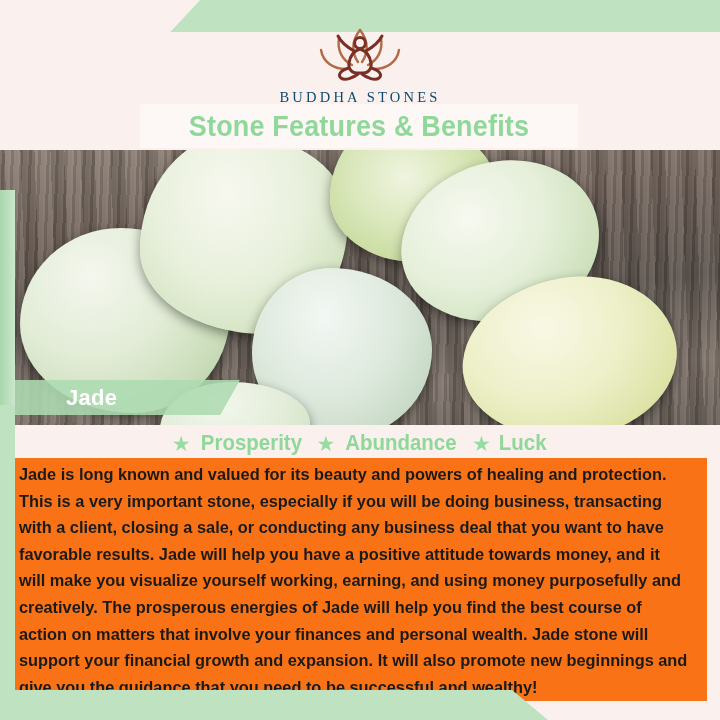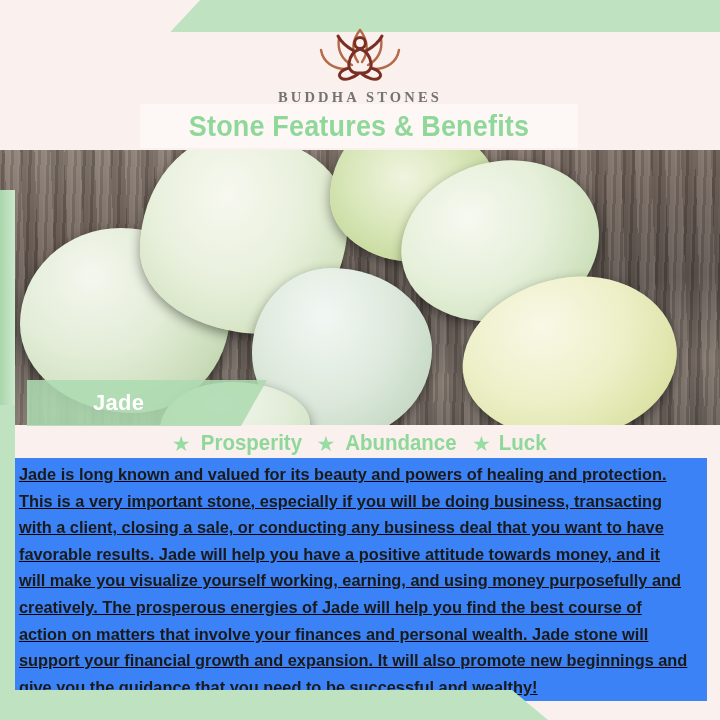--- a/index.html
+++ b/index.html
@@ -64,22 +64,22 @@
     left: 0; top: 18px;
     width: 720px;
     z-index: 5;
     text-align: center;
   }
   .logo-mark { display: block; margin: 0 auto; }
   .logo-text {
     margin-top: 3px;
     font-size: 14.5px;
     letter-spacing: 3.2px;
-    font-weight: 700;
-    color: #737373;
+    font-weight: 400;
+    color: #0c4a6e;
     font-family: "Liberation Serif", serif;
   }
 
   
   .title-band {
     position: absolute;
     left: 140px; top: 104px;
     width: 438px; height: 44px;
     background: #fdf8f6;
     z-index: 5;
@@ -140,22 +140,22 @@
   .s6 { left: 462px; top: 128px; width: 215px; height: 160px;
         border-radius: 52% 48% 46% 54% / 50% 52% 48% 50%;
         transform: rotate(-10deg);
         background: radial-gradient(ellipse at 40% 28%, #f8f8e6 0%, #eef0c9 44%, #dee3a8 76%, #c8d491 100%); }
   .s7 { left: 160px; top: 232px; width: 150px; height: 90px;
         background: radial-gradient(ellipse at 40% 24%, #f3f7ee 0%, #e1ecd7 55%, #c7ddb9 100%); }
 
   
   .jade-band {
     position: absolute;
-    left: 27px; top: 380px;
-    width: 240px; height: 46px;
+    left: 0; top: 380px;
+    width: 240px; height: 35px;
     background: rgba(173, 219, 176, 0.88);
     clip-path: polygon(0 0, 240px 0, 214px 46px, 0 46px);
     z-index: 5;
     display: flex;
     align-items: center;
   }
   .jade-text {
     margin-left: 66px;
     color: #ffffff;
     font-size: 22px;
@@ -187,23 +187,22 @@
     transform: scaleX(0.93);
     white-space: nowrap;
   }
 
   
   .body-box {
     position: absolute;
     left: 15px; top: 458px;
     width: 692px;
     z-index: 5;
-    background: #3b82f6;
+    background: #f97316;
     padding: 4px 0 0 0;
-    text-decoration: underline;
   }
   .body-text {
     margin: 0;
     padding: 0 6px 0 4px;
     font-size: 16.6px;
     line-height: 26.6px;
     color: #1a1a1a;
     font-weight: 600;
     text-align: left;
     transform: scaleX(0.985);

